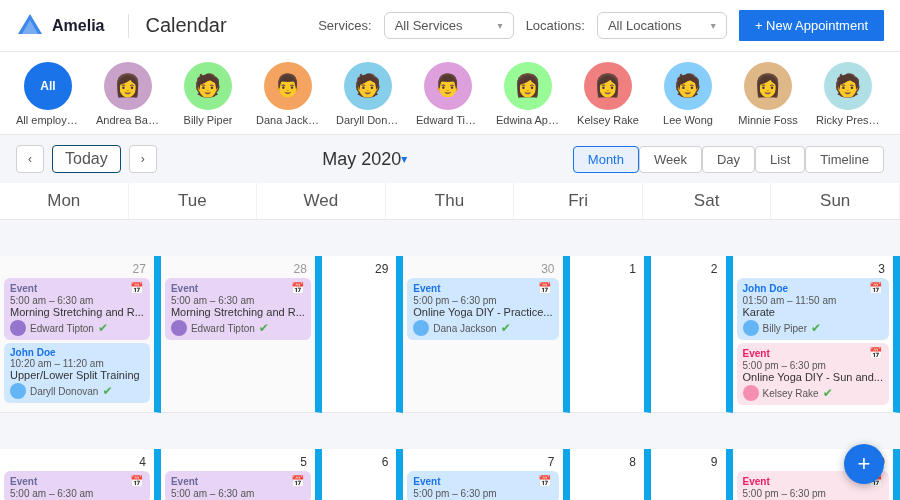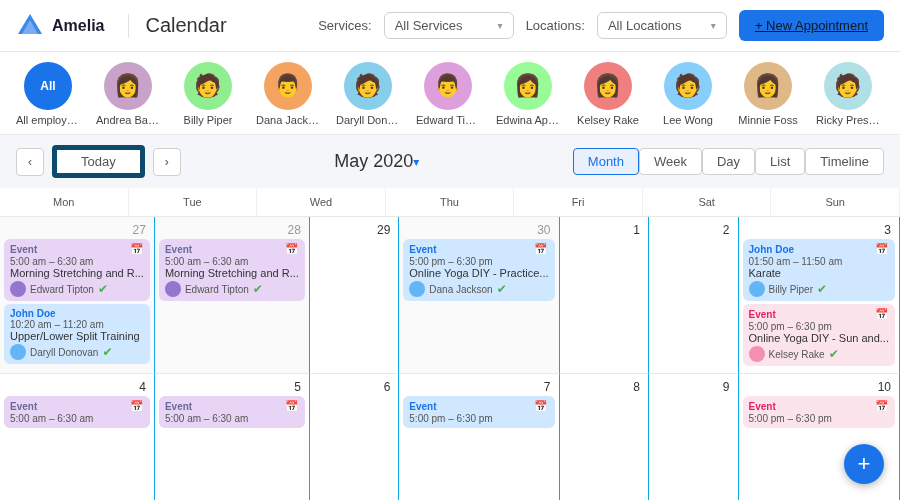--- a/index.html
+++ b/index.html
@@ -8,44 +8,44 @@
     
     .header { display: flex; align-items: center; background: #fff; padding: 8px 16px; border-bottom: 1px solid #e8e8e8; height: 52px; gap: 12px; }
     .logo { display: flex; align-items: center; gap: 8px; font-weight: 700; font-size: 16px; color: #1a1a2e; margin-right: 8px; }
     .logo-icon { width: 28px; height: 28px; }
     .divider-v { width: 1px; height: 24px; background: #e0e0e0; margin: 0 4px; }
     .calendar-label { font-size: 20px; font-weight: 500; color: #333; }
     .spacer { flex: 1; }
     .filter-label { font-size: 13px; color: #555; }
     .select-box { display: flex; align-items: center; border: 1px solid #d0d0d0; border-radius: 6px; padding: 5px 10px; background: #fff; font-size: 13px; color: #555; gap: 6px; cursor: pointer; min-width: 130px; }
     .select-box .chevron { color: #999; font-size: 10px; margin-left: auto; }
-    .btn-new { background: #1a73e8; color: #0f172a; border: none; border-radius: 6px; padding: 8px 16px; font-size: 13px; cursor: pointer; display: flex; align-items: center; gap: 6px; font-weight: 500; text-decoration: underline; }
+    .btn-new { background: #1a73e8; color: #ffffff; border: none; border-radius: 1px; padding: 8px 16px; font-size: 13px; cursor: pointer; display: flex; align-items: center; gap: 6px; font-weight: 500; }
 
     
     .employee-bar { background: #fff; padding: 10px 16px 0; border-bottom: 1px solid #e8e8e8; display: flex; gap: 16px; overflow-x: auto; }
     .employee-bar::-webkit-scrollbar { height: 4px; }
     .employee-bar::-webkit-scrollbar-thumb { background: #ccc; border-radius: 2px; }
     .employee-item { display: flex; flex-direction: column; align-items: center; gap: 4px; cursor: pointer; min-width: 64px; padding-bottom: 8px; }
     .employee-avatar { width: 48px; height: 48px; border-radius: 50%; object-fit: cover; background: #ccc; overflow: hidden; display: flex; align-items: center; justify-content: center; font-size: 18px; }
     .employee-avatar.active { border: 3px solid #1a73e8; }
     .employee-avatar.all-emp { background: #1a73e8; color: #fff; font-size: 13px; font-weight: 700; border: 3px solid #1a73e8; }
     .employee-name { font-size: 11px; color: #444; text-align: center; max-width: 64px; white-space: nowrap; overflow: hidden; text-overflow: ellipsis; }
 
     
     .cal-toolbar { display: flex; align-items: center; background: #f5f6fa; padding: 10px 16px; gap: 8px; }
     .nav-btn { width: 28px; height: 28px; border: 1px solid #d0d0d0; border-radius: 4px; background: #fff; cursor: pointer; display: flex; align-items: center; justify-content: center; font-size: 12px; color: #555; }
-    .today-btn { border: 5px solid #0c4a6e; border-radius: 4px; background: #fff; padding: 4px 24px; cursor: pointer; font-size: 13px; color: #555; }
+    .today-btn { border: 1px solid #0c4a6e; border-radius: 4px; background: #fff; padding: 4px 12px; cursor: pointer; font-size: 16px; color: #555; }
     .month-title { font-size: 18px; font-weight: 500; color: #333; margin: 0 auto; display: flex; align-items: center; }
     .month-title .chevron { color: #1a73e8; font-size: 12px; }
     .view-tabs { display: flex; }
     .view-tab { padding: 5px 14px; border: 1px solid #d0d0d0; border-radius: 4px; background: #fff; font-size: 13px; color: #555; cursor: pointer; }
     .view-tab.active { background: #e8f0fe; border-color: #1a73e8; color: #1a73e8; font-weight: 500; }
     .cal-header-row { display: grid; grid-template-columns: repeat(7, 1fr); background: #fff; border-bottom: 1px solid #e8e8e8; }
-    .cal-day-header { text-align: center; padding: 8px 0; font-size: 11px; font-weight: 500; color: #555; border-right: 1px solid #f0f0f0; }
-    .cal-cell { border-right: 1px solid #0ea5e9; border-bottom: 1px solid #e8e8e8; background: #fff; min-height: 130px; padding: 4px; vertical-align: top; position: relative; }
+    .cal-day-header { text-align: center; padding: 8px 0; font-size: 17px; font-weight: 500; color: #555; border-right: 1px solid #f0f0f0; }
+    .cal-cell { border-right: 7px solid #0ea5e9; border-bottom: 1px solid #e8e8e8; background: #fff; min-height: 130px; padding: 4px; vertical-align: top; position: relative; margin-top: 36px; }
     .cal-cell.other-month { background: #fafafa; }
     .cal-cell.weekend { background: #fff; }
     .day-num { font-size: 12px; color: #999; text-align: right; padding: 2px 4px; }
     .cal-cell.current-month .day-num { color: #333; }
 
     
     .event-card { border-radius: 6px; padding: 4px 6px; margin-bottom: 3px; font-size: 11px; }
     .event-card.purple { background: #e8d5f5; }
     .event-card.blue { background: #d0e8ff; }
     .event-card.pink { background: #fce4ec; }

